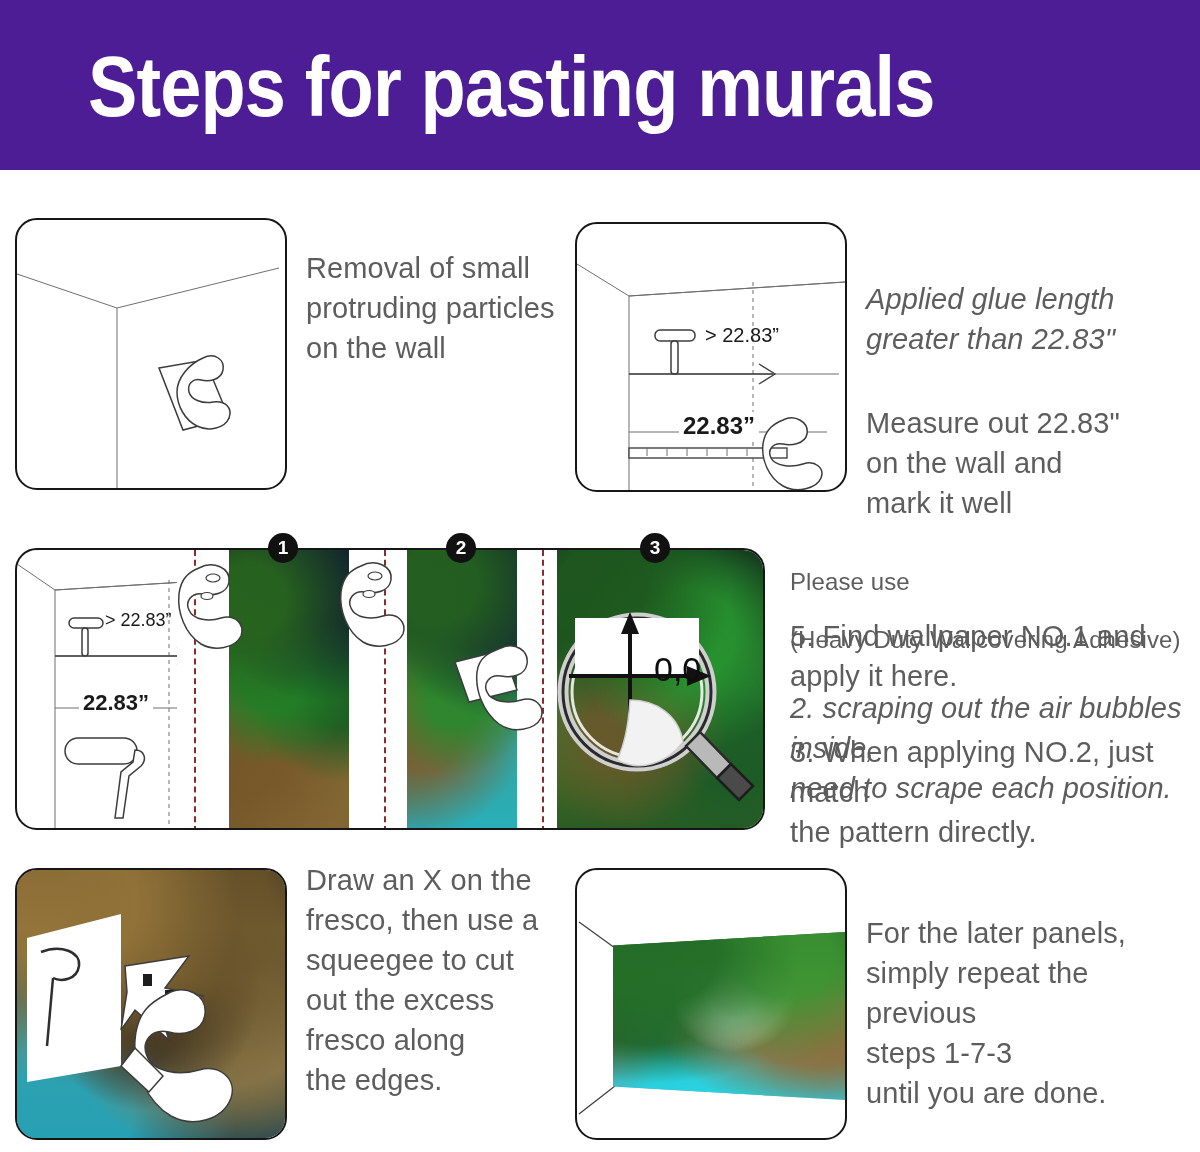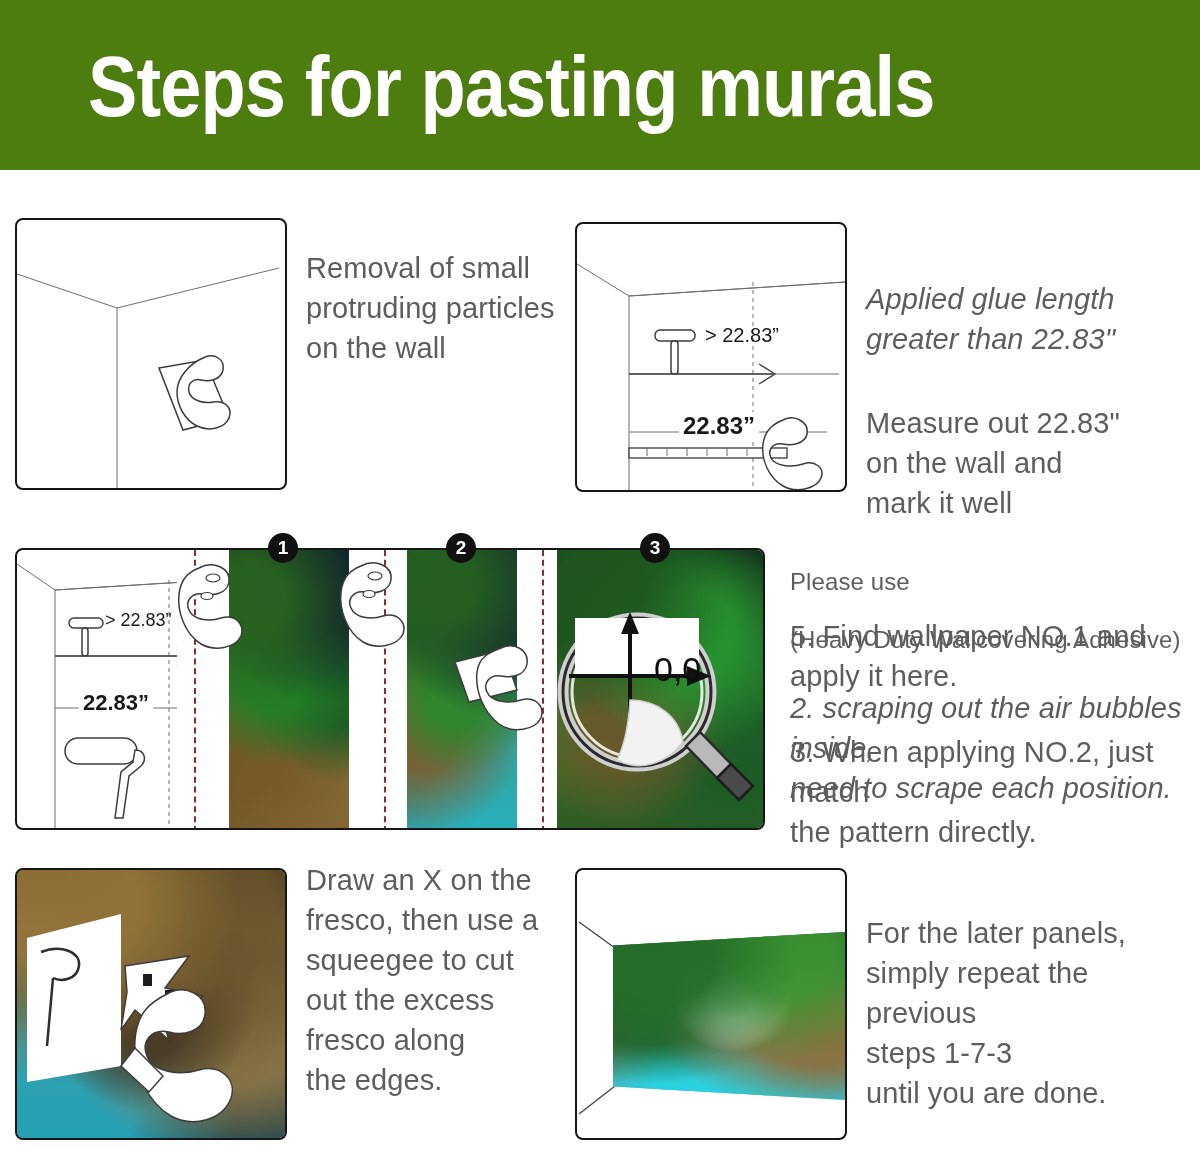--- a/index.html
+++ b/index.html
@@ -4,32 +4,32 @@
 <style>
   html,body{margin:0;padding:0;}
   body{
     width:1200px;height:1152px;background:#ffffff;overflow:hidden;
     font-family:"Liberation Sans","DejaVu Sans",sans-serif;
     position:relative;
   }
   
   .header{
     position:absolute;left:0;top:0;width:1200px;height:170px;
-    background:#4d7c0f;
+    background:#4c1d95;
   }
   .header-title{
     position:absolute;left:88px;top:36px;
     color:#ffffff;font-size:86px;line-height:100px;
     font-weight:bold;letter-spacing:-1px;
     transform:scaleX(0.86);transform-origin:left top;
     white-space:nowrap;
   }
   
   .panel{
-    position:absolute;border:2px solid #161616;border-radius:8px;
+    position:absolute;border:2px solid #161616;border-radius:22px;
     background:#ffffff;overflow:hidden;box-sizing:border-box;
   }
   .caption{
     position:absolute;color:#5d5d5d;font-size:29px;line-height:40px;
     white-space:pre-line;letter-spacing:.1px;
   }
   .thin{stroke:#6e6e6e;stroke-width:1;fill:none;}
   .thin2{stroke:#444;stroke-width:1.4;fill:none;}
   .whiteshape{fill:#ffffff;stroke:#3c3c3c;stroke-width:1.5;}
   

